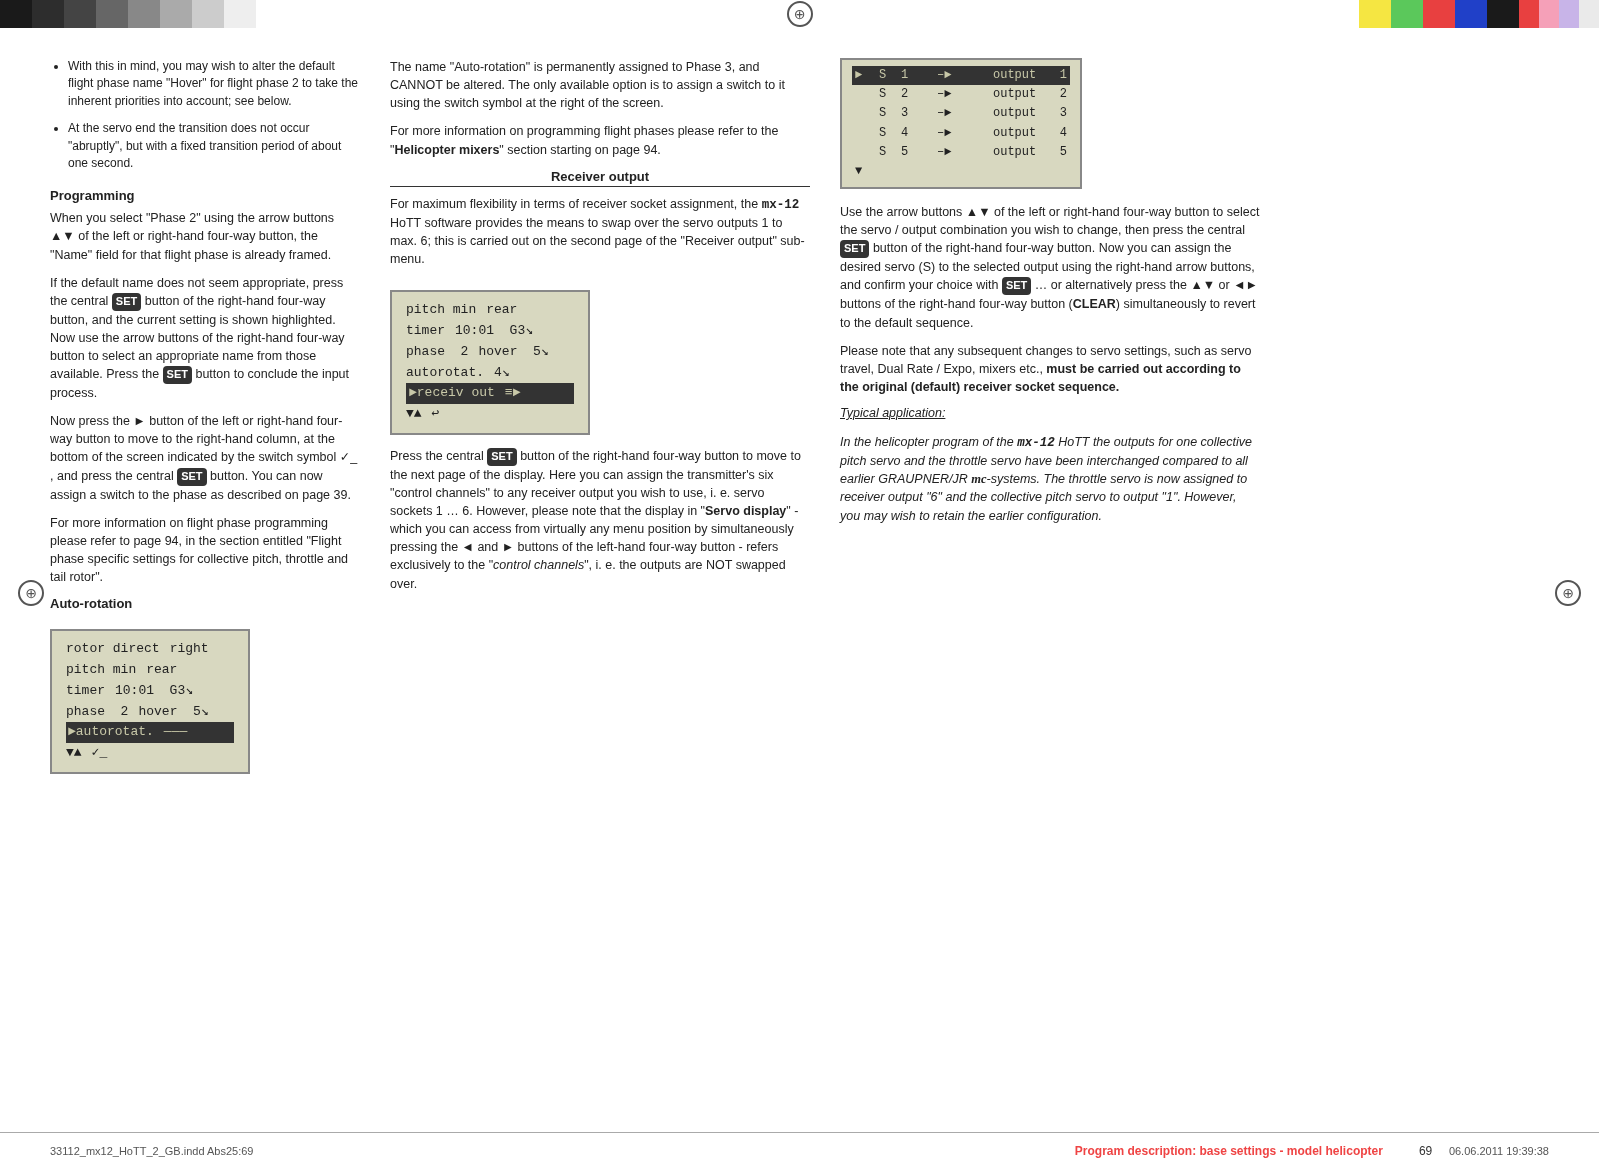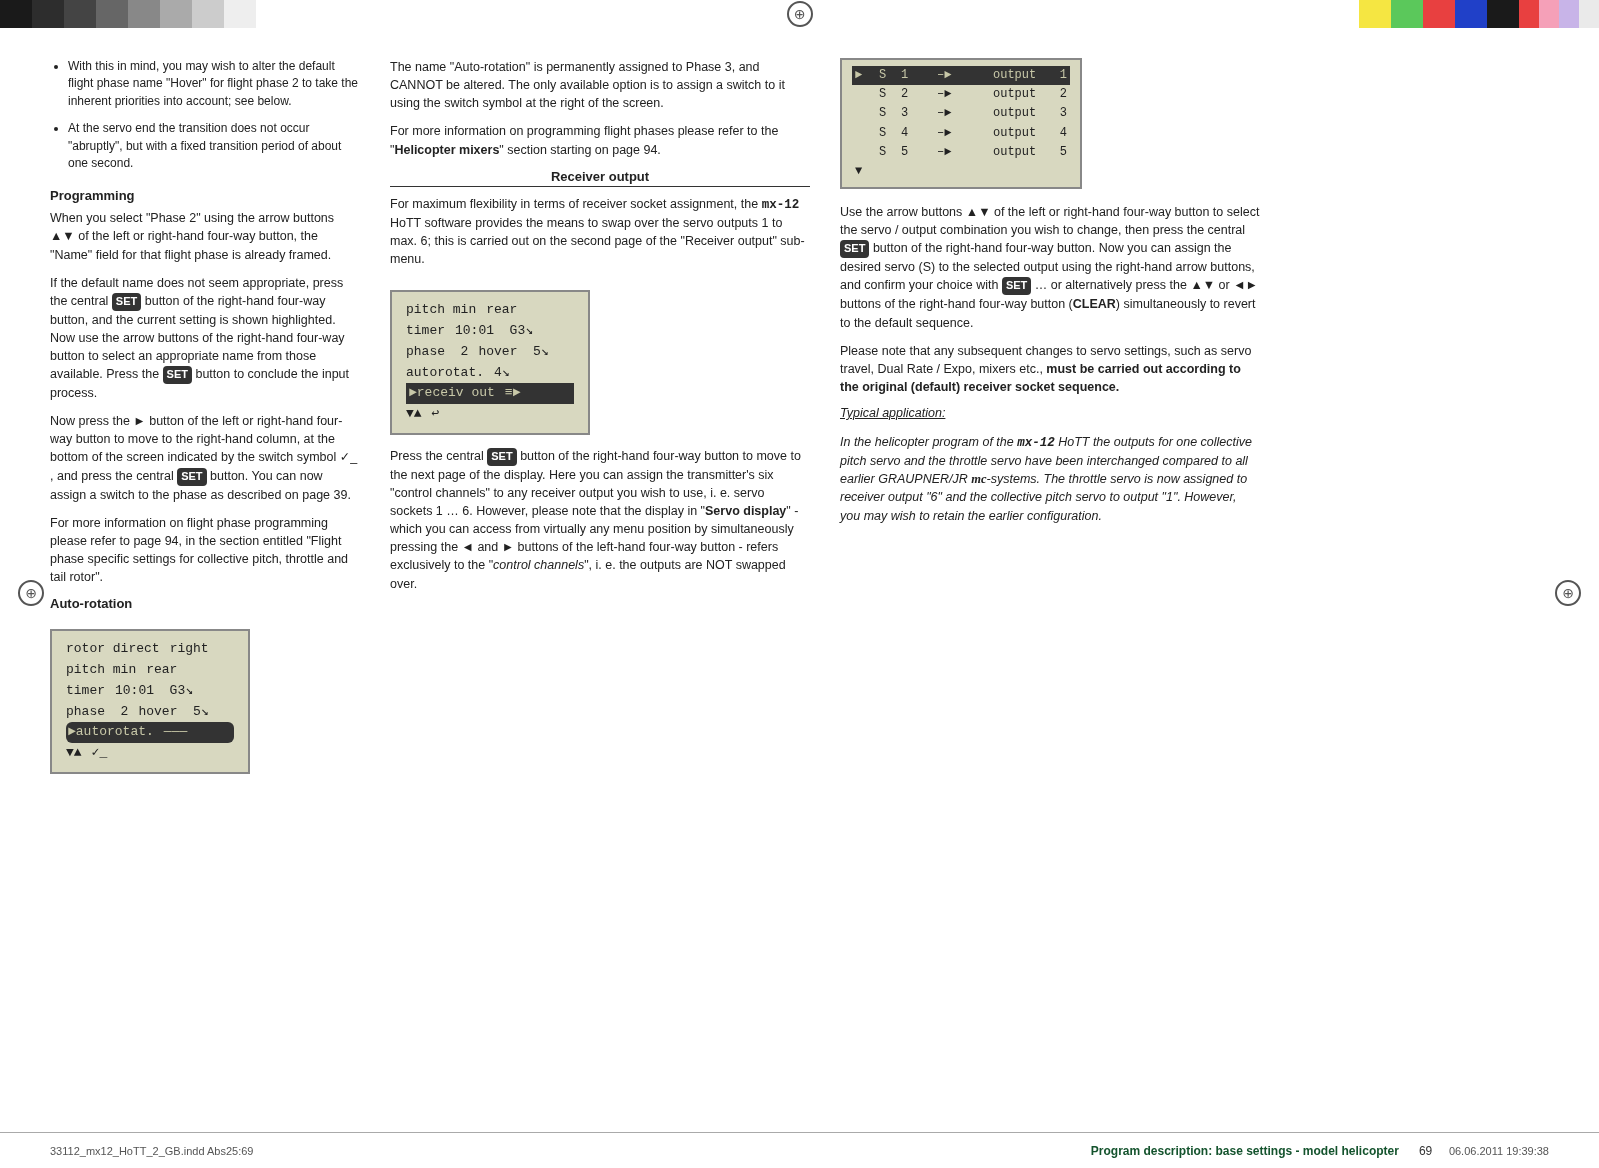--- a/index.html
+++ b/index.html
@@ -125,21 +125,20 @@
       font-size: 13px;
       margin: 12px 0;
       line-height: 1.6;
       display: inline-block;
       min-width: 200px;
     }
     .screen-box .highlighted {
       background: #333;
       color: #d8d8c0;
       padding: 0 2px;
-      border-radius: 6px;
     }
     .screen-box .row {
       display: flex;
       justify-content: flex-start;
       gap: 10px;
     }
 
     
     .output-table-box {
       border: 2px solid #888;
@@ -180,24 +179,24 @@
       padding: 0 50px;
       border-top: 1px solid #aaa;
     }
     .footer-left {
       font-size: 11px;
       color: #555;
     }
     .footer-center {
       font-size: 12px;
       font-weight: bold;
-      color: #14532d;
+      color: #ef4444;
       text-align: right;
       flex: 1;
-      padding-right: 20px;
+      padding-right: 36px;
     }
     .footer-page {
       font-size: 12px;
       color: #333;
       min-width: 30px;
     }
 
     
     .crosshair-circle {
       width: 26px;

